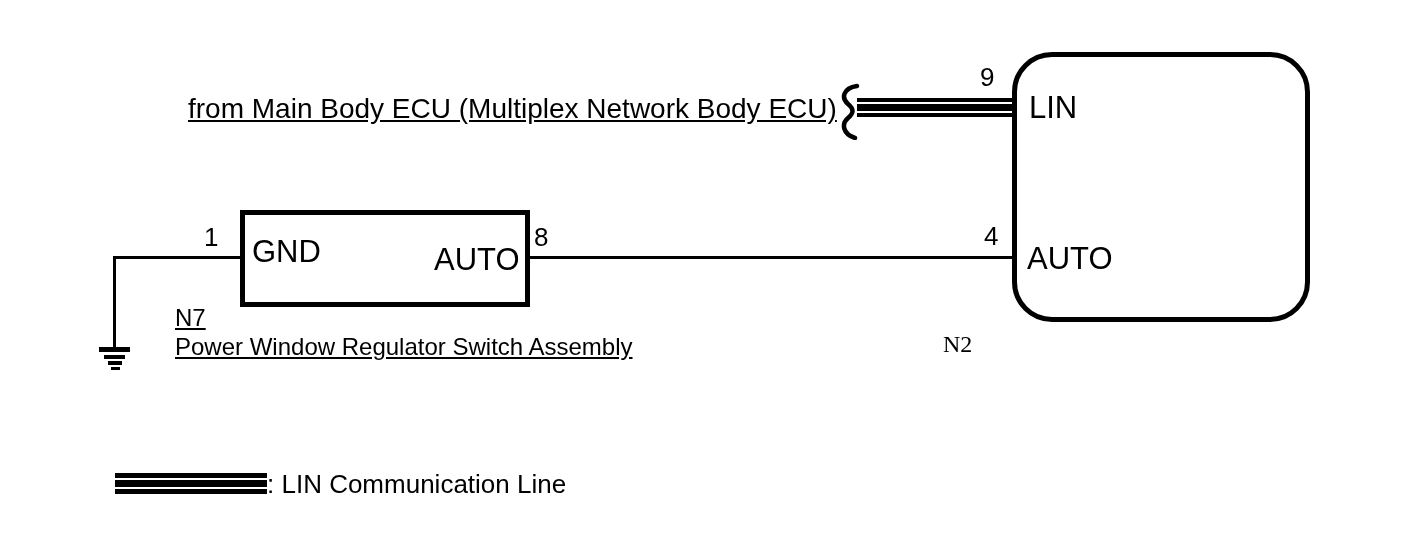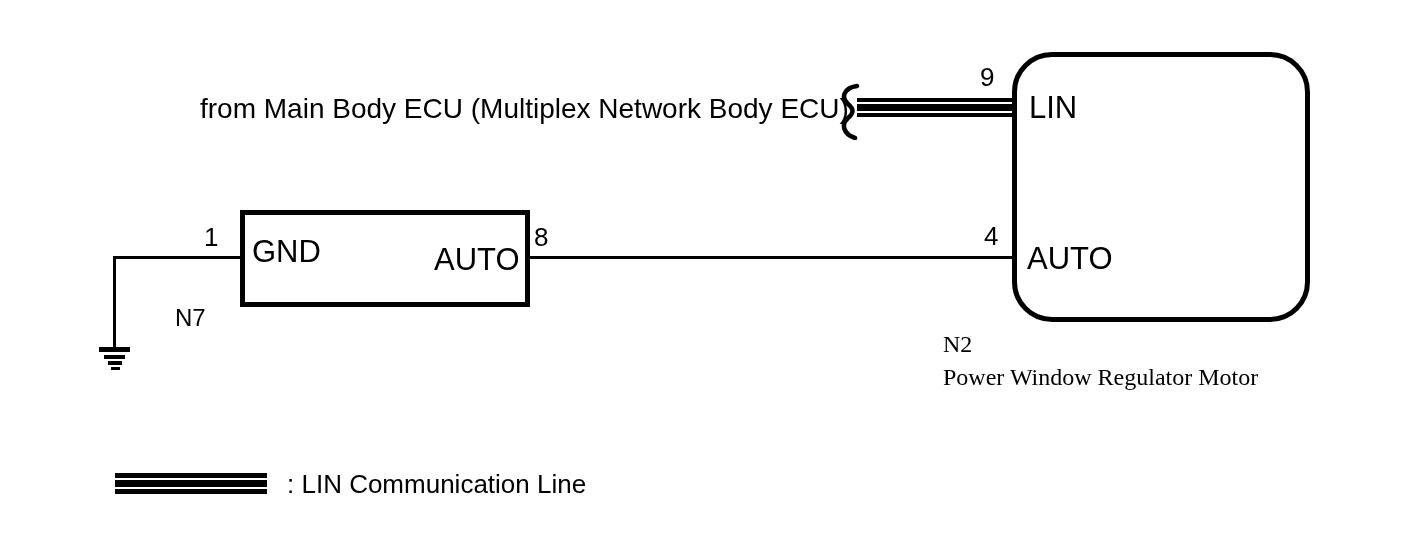--- a/index.html
+++ b/index.html
@@ -5,21 +5,21 @@
   html,body{margin:0;padding:0;background:#fff;}
   #canvas{
     position:relative;width:1424px;height:558px;background:#ffffff;
     font-family:"Liberation Sans",sans-serif;color:#000;overflow:hidden;
   }
   .abs{position:absolute;line-height:1;white-space:nowrap;}
   .hdr{font-size:28px;}
   .pinlbl{font-size:31px;text-align:center;}
   .pinnum{font-size:26px;}
   .desc{font-size:24px;line-height:30px;white-space:nowrap;}
-  .legendtxt{font-size:26px;margin-left:20px;}
+  .legendtxt{font-size:26px;}
   .wire{position:absolute;background:#000;}
   
   .lin-stripe{
     position:absolute;
     background:linear-gradient(to bottom,
       #000 0px,#000 4px,
       #fff 4px,#fff 6px,
       #000 6px,#000 13px,
       #fff 13px,#fff 15px,
       #000 15px,#000 19px);
@@ -27,21 +27,21 @@
   }
   .box{position:absolute;border:5px solid #000;background:#fff;box-sizing:border-box;}
   .motor-box{border-radius:40px;}
   .gndline{position:absolute;background:#000;}
 </style>
 </head>
 <body>
 
 <div id="canvas">
 
-  <div class="abs hdr" style="left:200px;top:95px;">from Main Body ECU (Multiplex Network Body ECU)</div>
+  <div class="abs hdr" style="left:188px;top:95px;text-decoration:underline;">from Main Body ECU (Multiplex Network Body ECU)</div>
 
   <svg class="abs" style="left:835px;top:82px;" width="30" height="58" viewBox="0 0 30 58">
     <path d="M 22 4 C 8 6, 6 16, 13 22 C 19 27, 19 31, 13 36 C 6 42, 8 52, 20 56" fill="none" stroke="#000" stroke-width="4.5" stroke-linecap="round"></path>
   </svg>
 
   <div class="lin-stripe" style="left:857px;top:98px;width:157px;"></div>
 
   <div class="abs pinnum" style="left:980px;top:64px;">9</div>
 
   <div class="box motor-box" style="left:1012px;top:52px;width:298px;height:270px;"></div>
@@ -67,27 +67,27 @@
   <div class="wire" style="left:113px;top:256px;width:127px;height:3px;"></div>
   <div class="wire" style="left:113px;top:256px;width:3px;height:93px;"></div>
 
   <div>
     <div class="gndline" style="left:99px;top:347px;width:31px;height:5px;"></div>
     <div class="gndline" style="left:104px;top:355px;width:21px;height:4px;"></div>
     <div class="gndline" style="left:108px;top:361px;width:14px;height:4px;"></div>
     <div class="gndline" style="left:111px;top:367px;width:9px;height:3px;"></div>
   </div>
 
-  <div class="abs desc" style="left:175px;top:303px;line-height:29px;">
+  <div class="abs desc" style="left:175px;top:303px;line-height:29px;text-decoration:underline;">
     <div>N7</div>
+    <div>Power Window Regulator Switch Assembly</div>
   </div>
 
   <div class="abs desc" style="left:943px;top:328px;line-height:33px;font-family:Liberation Serif, serif;">
     <div>N2</div>
-    <div>Power Window Regulator Motor</div>
   </div>
 
   <div>
     <div class="lin-stripe" style="left:115px;top:473px;width:152px;height:21px;
          background:linear-gradient(to bottom,#000 0px,#000 5px,#fff 5px,#fff 7px,#000 7px,#000 14px,#fff 14px,#fff 16px,#000 16px,#000 21px);"></div>
     <div class="abs legendtxt" style="left:267px;top:471px;">: LIN Communication Line</div>
   </div>
 
 </div>
 

